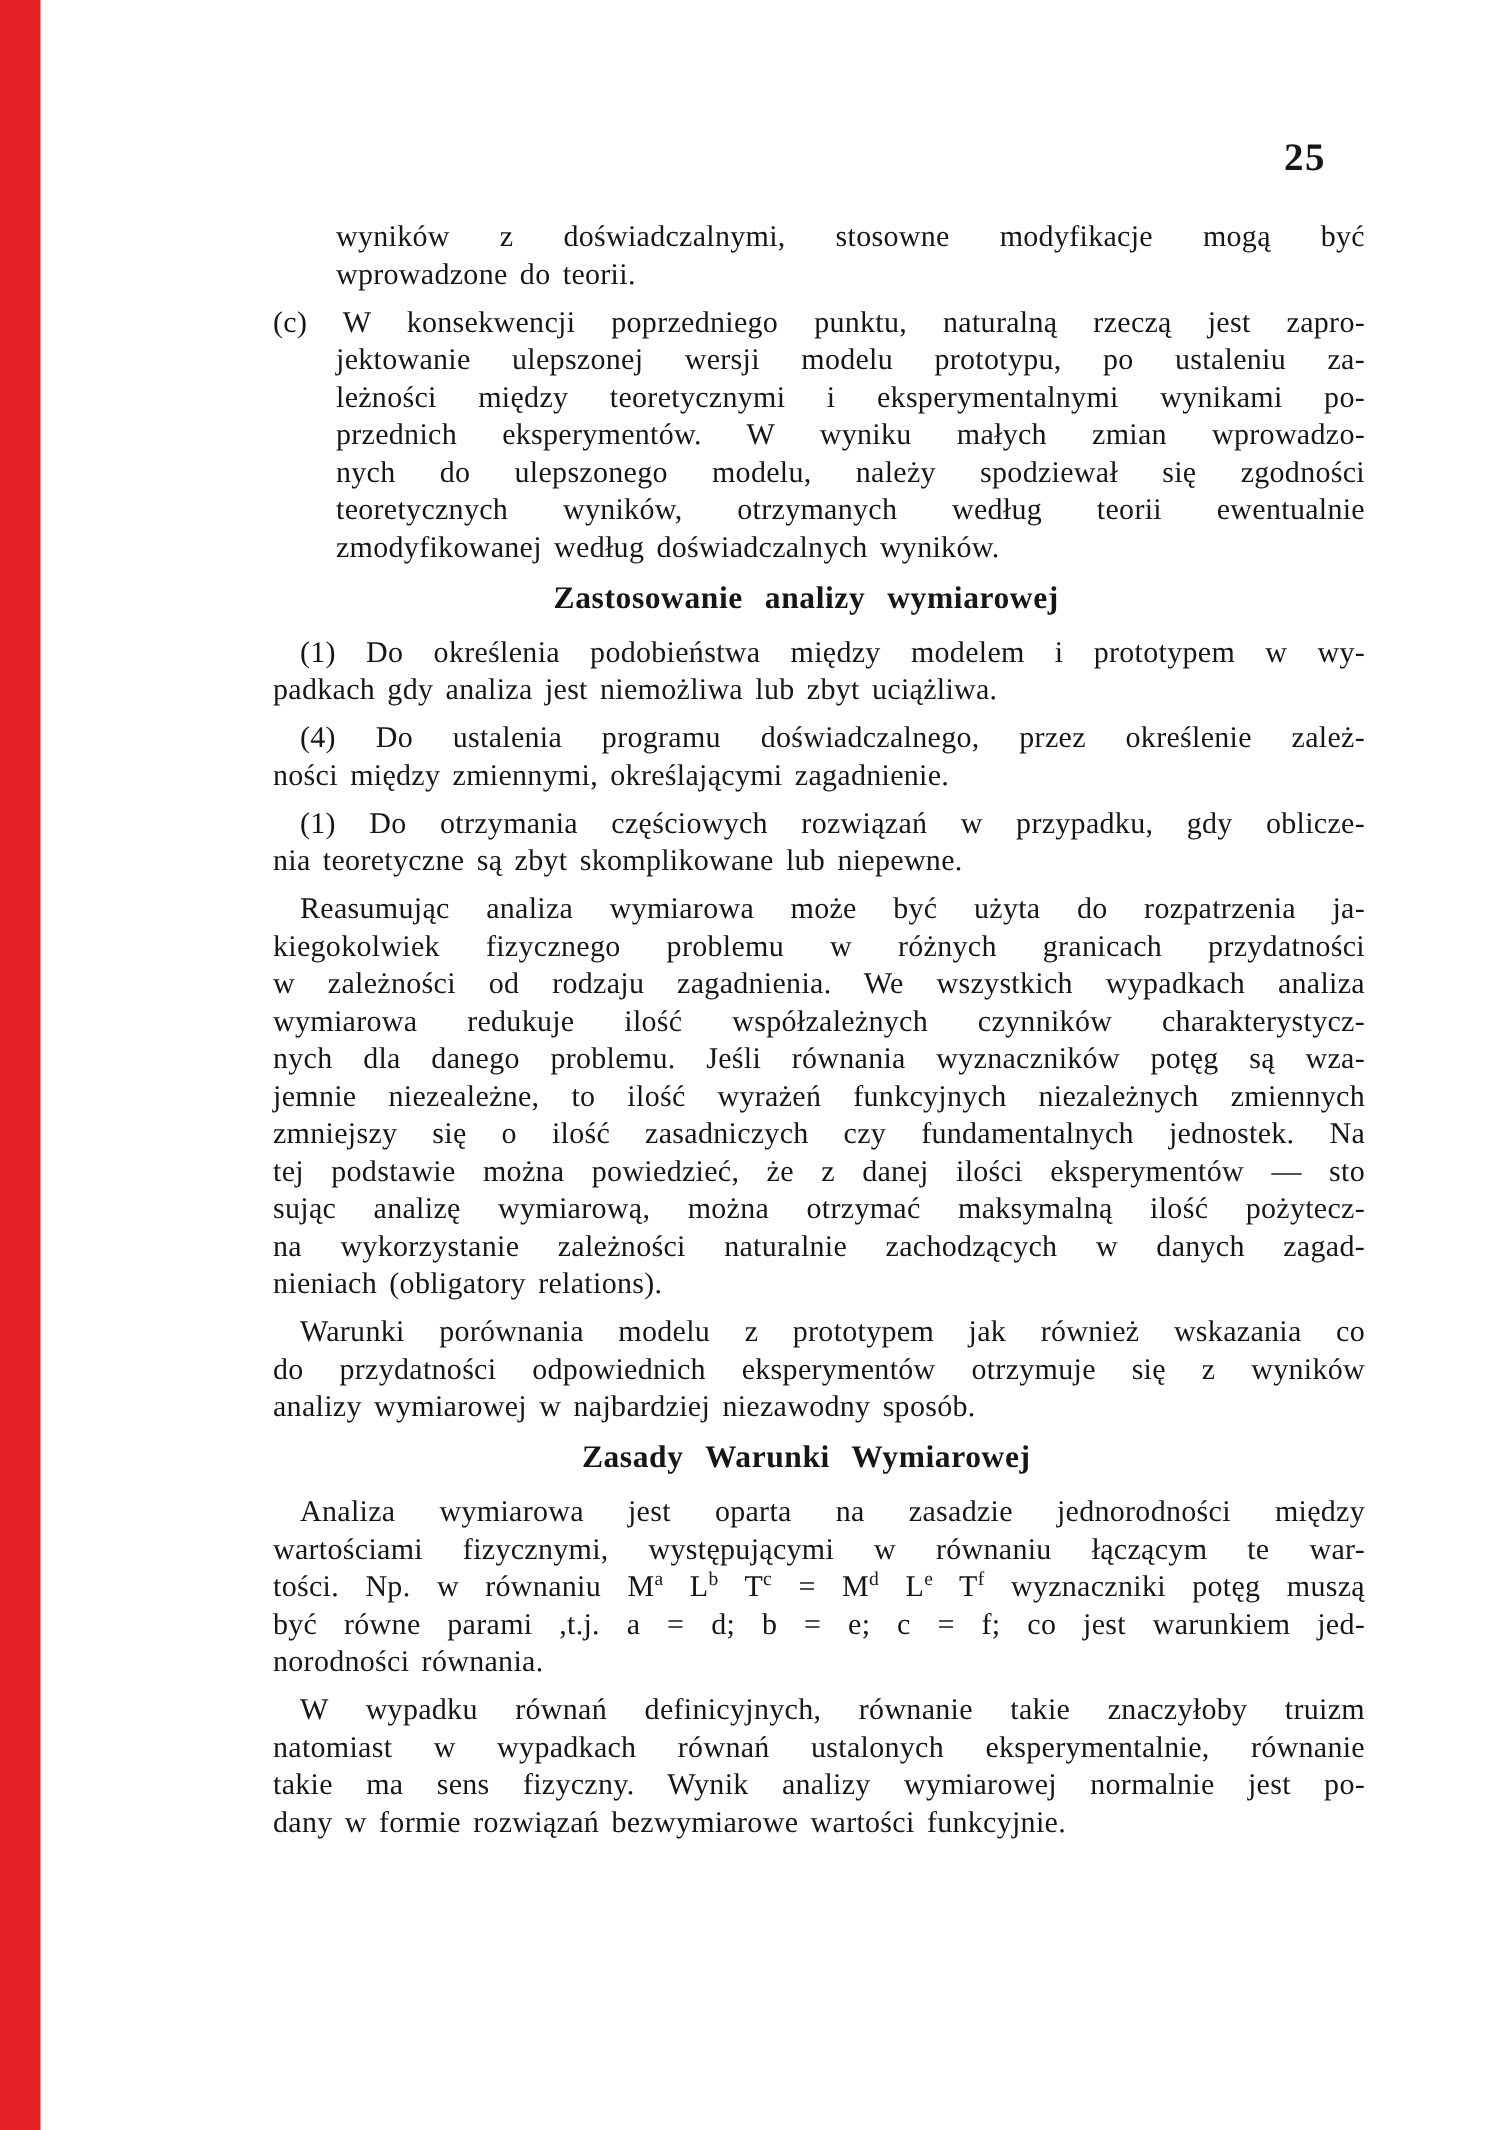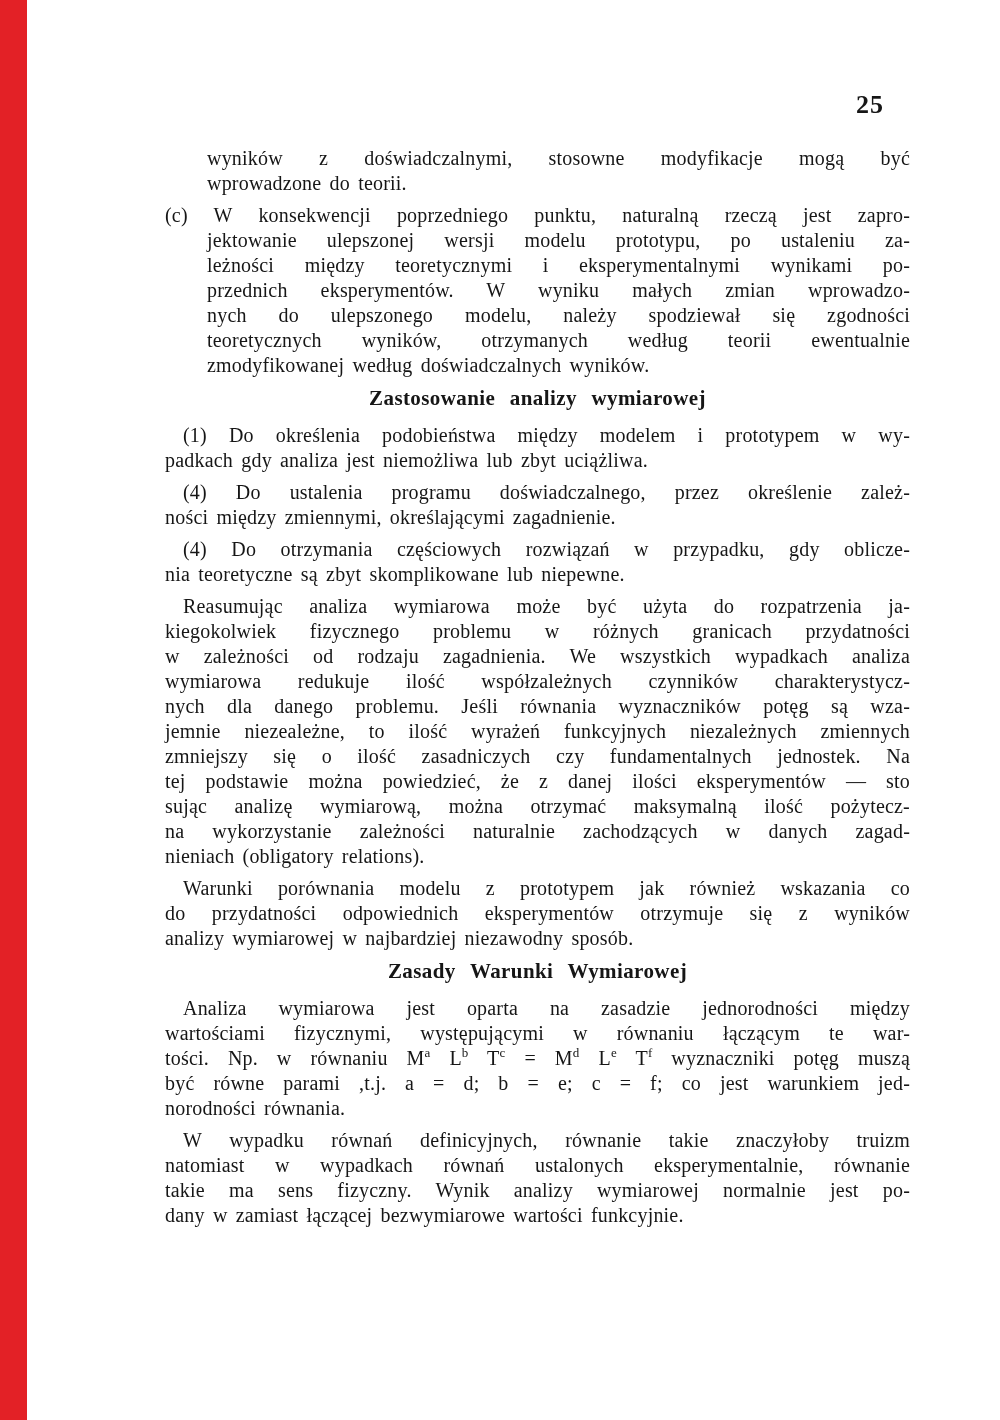--- a/index.html
+++ b/index.html
@@ -20,21 +20,21 @@
     width: 745px;
   }
   .pageno {
     text-align: right;
     font-weight: bold;
     font-size: 26px;
     padding-right: 26px;
     margin: 0 0 26px 0;
     letter-spacing: 1px;
   }
-  .para { margin: 0 0 7px 0; }
+  .para { margin: 0 0 7px 17px; }
   .tline {
     font-size: 20px;
     line-height: 25px;
     letter-spacing: 0.2px;
     word-spacing: 3px;
     text-align: justify;
     text-align-last: justify;
     white-space: normal;
   }
   .tline.last { text-align: left; text-align-last: left; }
@@ -85,21 +85,21 @@
 
   <div class="para indent">
       <div class="tline">(1) Do określenia podobieństwa między modelem i prototypem w wy-</div>
       <div class="tline last">padkach gdy analiza jest niemożliwa lub zbyt uciążliwa.</div>
     </div>
   <div class="para indent">
       <div class="tline">(4) Do ustalenia programu doświadczalnego, przez określenie zależ-</div>
       <div class="tline last">ności między zmiennymi, określającymi zagadnienie.</div>
     </div>
   <div class="para indent">
-      <div class="tline">(4) Do otrzymania częściowych rozwiązań w przypadku, gdy oblicze-</div>
+      <div class="tline">(1) Do otrzymania częściowych rozwiązań w przypadku, gdy oblicze-</div>
       <div class="tline last">nia teoretyczne są zbyt skomplikowane lub niepewne.</div>
     </div>
 
   <div class="para indent">
       <div class="tline">Reasumując analiza wymiarowa może być użyta do rozpatrzenia ja-</div>
       <div class="tline">kiegokolwiek fizycznego problemu w różnych granicach przydatności</div>
       <div class="tline">w zależności od rodzaju zagadnienia. We wszystkich wypadkach analiza</div>
       <div class="tline">wymiarowa redukuje ilość współzależnych czynników charakterystycz-</div>
       <div class="tline">nych dla danego problemu. Jeśli równania wyznaczników potęg są wza-</div>
       <div class="tline">jemnie niezeależne, to ilość wyrażeń funkcyjnych niezależnych zmiennych</div>
@@ -123,16 +123,16 @@
       <div class="tline">wartościami fizycznymi, występującymi w równaniu łączącym te war-</div>
       <div class="tline">tości. Np. w równaniu M<sup>a</sup> L<sup>b</sup> T<sup>c</sup> = M<sup>d</sup> L<sup>e</sup> T<sup>f</sup> wyznaczniki potęg muszą</div>
       <div class="tline">być równe parami ,t.j. a = d; b = e; c = f; co jest warunkiem jed-</div>
       <div class="tline last">norodności równania.</div>
     </div>
 
   <div class="para indent">
       <div class="tline">W wypadku równań definicyjnych, równanie takie znaczyłoby truizm</div>
       <div class="tline">natomiast w wypadkach równań ustalonych eksperymentalnie, równanie</div>
       <div class="tline">takie ma sens fizyczny. Wynik analizy wymiarowej normalnie jest po-</div>
-      <div class="tline last">dany w zamiast łączącej bezwymiarowe wartości funkcyjnie.</div>
+      <div class="tline last">dany w formie rozwiązań bezwymiarowe wartości funkcyjnie.</div>
     </div>
 
 </div>
 
 </body></html>

